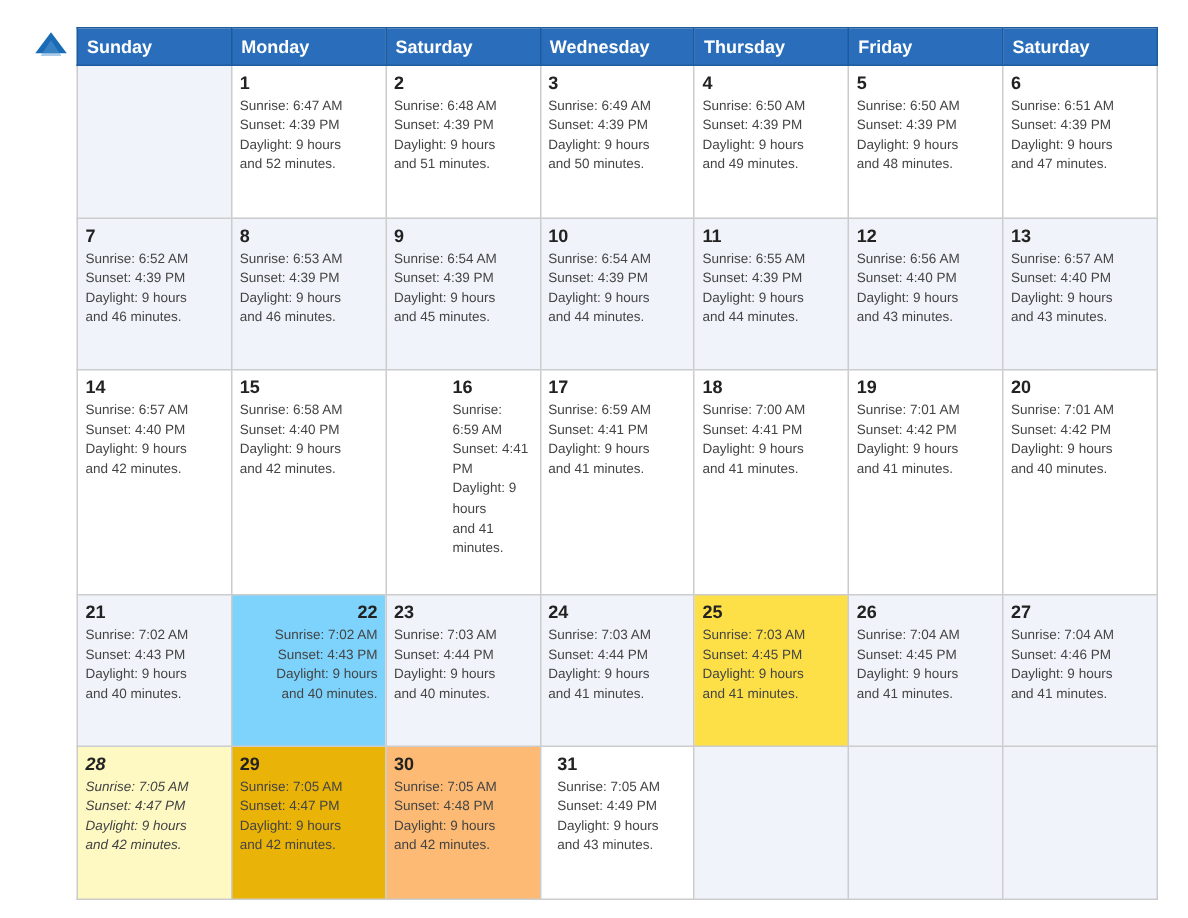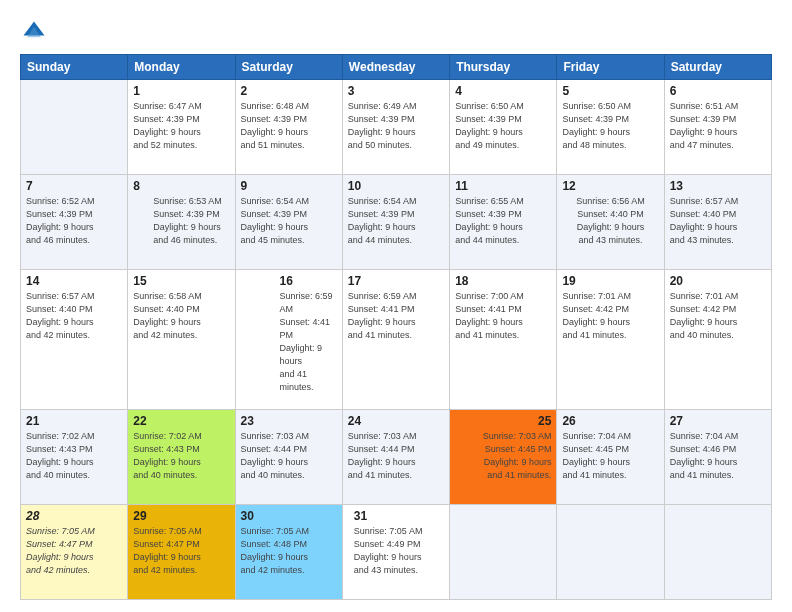--- a/index.html
+++ b/index.html
@@ -8,21 +8,21 @@
       background: #fff;
       width: 792px;
       height: 612px;
       overflow: hidden;
     }
     .page {
       width: 792px;
       height: 612px;
       padding: 18px 20px 12px 20px;
       display: flex;
-      flex-direction: column;
+      flex-direction: row;
     }
     .header {
       display: flex;
       justify-content: space-between;
       align-items: flex-start;
       margin-bottom: 8px;
     }
     .logo {
       display: flex;
       align-items: center;
@@ -179,21 +179,21 @@
         <tr>
           <td style="background-color: rgb(240, 244, 250);">
             <span class="day-number">7</span>
             <div class="day-info" style="white-space: pre-line;">Sunrise: 6:52 AM
 Sunset: 4:39 PM
 Daylight: 9 hours
 and 46 minutes.</div>
           </td>
           <td style="background-color: rgb(240, 244, 250);">
             <span class="day-number">8</span>
-            <div class="day-info" style="white-space: pre-line; margin-left: 20px;">Sunrise: 6:53 AM
+            <div class="day-info" style="white-space: pre-line;">Sunrise: 6:53 AM
 Sunset: 4:39 PM
 Daylight: 9 hours
 and 46 minutes.</div>
           </td>
           <td style="background-color: rgb(240, 244, 250);">
             <span class="day-number">9</span>
             <div class="day-info" style="white-space: pre-line;">Sunrise: 6:54 AM
 Sunset: 4:39 PM
 Daylight: 9 hours
 and 45 minutes.</div>
@@ -207,21 +207,21 @@
           </td>
           <td style="background-color: rgb(240, 244, 250);">
             <span class="day-number">11</span>
             <div class="day-info" style="white-space: pre-line;">Sunrise: 6:55 AM
 Sunset: 4:39 PM
 Daylight: 9 hours
 and 44 minutes.</div>
           </td>
           <td style="background-color: rgb(240, 244, 250);">
             <span class="day-number">12</span>
-            <div class="day-info" style="white-space: pre-line; text-align: center;">Sunrise: 6:56 AM
+            <div class="day-info" style="white-space: pre-line;">Sunrise: 6:56 AM
 Sunset: 4:40 PM
 Daylight: 9 hours
 and 43 minutes.</div>
           </td>
           <td style="background-color: rgb(240, 244, 250);">
             <span class="day-number">13</span>
             <div class="day-info" style="white-space: pre-line;">Sunrise: 6:57 AM
 Sunset: 4:40 PM
 Daylight: 9 hours
 and 43 minutes.</div>
@@ -279,42 +279,42 @@
           </td>
         </tr>
         <tr>
           <td style="background-color: rgb(240, 244, 250);">
             <span class="day-number">21</span>
             <div class="day-info" style="white-space: pre-line;">Sunrise: 7:02 AM
 Sunset: 4:43 PM
 Daylight: 9 hours
 and 40 minutes.</div>
           </td>
-          <td style="background-color: #bef264;">
+          <td style="background-color: #7dd3fc; text-align: right;">
             <span class="day-number">22</span>
             <div class="day-info" style="white-space: pre-line;">Sunrise: 7:02 AM
 Sunset: 4:43 PM
 Daylight: 9 hours
 and 40 minutes.</div>
           </td>
           <td style="background-color: rgb(240, 244, 250);">
             <span class="day-number">23</span>
             <div class="day-info" style="white-space: pre-line;">Sunrise: 7:03 AM
 Sunset: 4:44 PM
 Daylight: 9 hours
 and 40 minutes.</div>
           </td>
           <td style="background-color: rgb(240, 244, 250);">
             <span class="day-number">24</span>
             <div class="day-info" style="white-space: pre-line;">Sunrise: 7:03 AM
 Sunset: 4:44 PM
 Daylight: 9 hours
 and 41 minutes.</div>
           </td>
-          <td style="background-color: #f97316; text-align: right;">
+          <td style="background-color: #fde047;">
             <span class="day-number">25</span>
             <div class="day-info" style="white-space: pre-line;">Sunrise: 7:03 AM
 Sunset: 4:45 PM
 Daylight: 9 hours
 and 41 minutes.</div>
           </td>
           <td style="background-color: rgb(240, 244, 250);">
             <span class="day-number">26</span>
             <div class="day-info" style="white-space: pre-line;">Sunrise: 7:04 AM
 Sunset: 4:45 PM
@@ -337,21 +337,21 @@
 Daylight: 9 hours
 and 42 minutes.</div>
           </td>
           <td style="background-color: #eab308;">
             <span class="day-number">29</span>
             <div class="day-info" style="white-space: pre-line;">Sunrise: 7:05 AM
 Sunset: 4:47 PM
 Daylight: 9 hours
 and 42 minutes.</div>
           </td>
-          <td style="background-color: #7dd3fc;">
+          <td style="background-color: #fdba74;">
             <span class="day-number">30</span>
             <div class="day-info" style="white-space: pre-line;">Sunrise: 7:05 AM
 Sunset: 4:48 PM
 Daylight: 9 hours
 and 42 minutes.</div>
           </td>
           <td style="background-color: rgb(255, 255, 255); padding-left: 11px;">
             <span class="day-number">31</span>
             <div class="day-info" style="white-space: pre-line;">Sunrise: 7:05 AM
 Sunset: 4:49 PM

